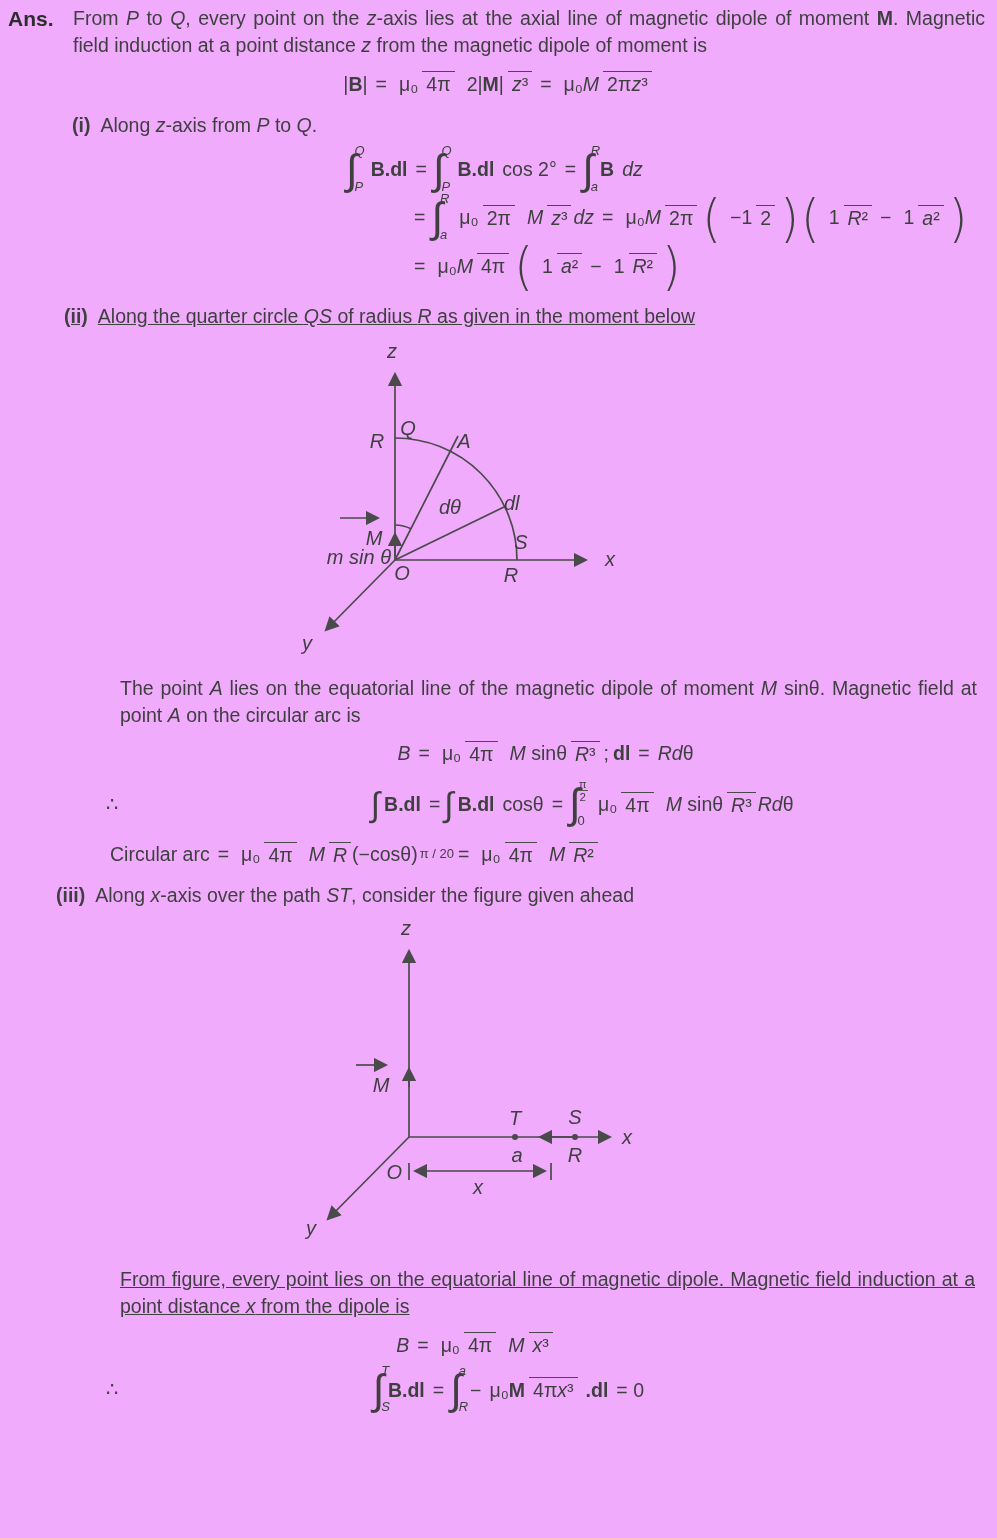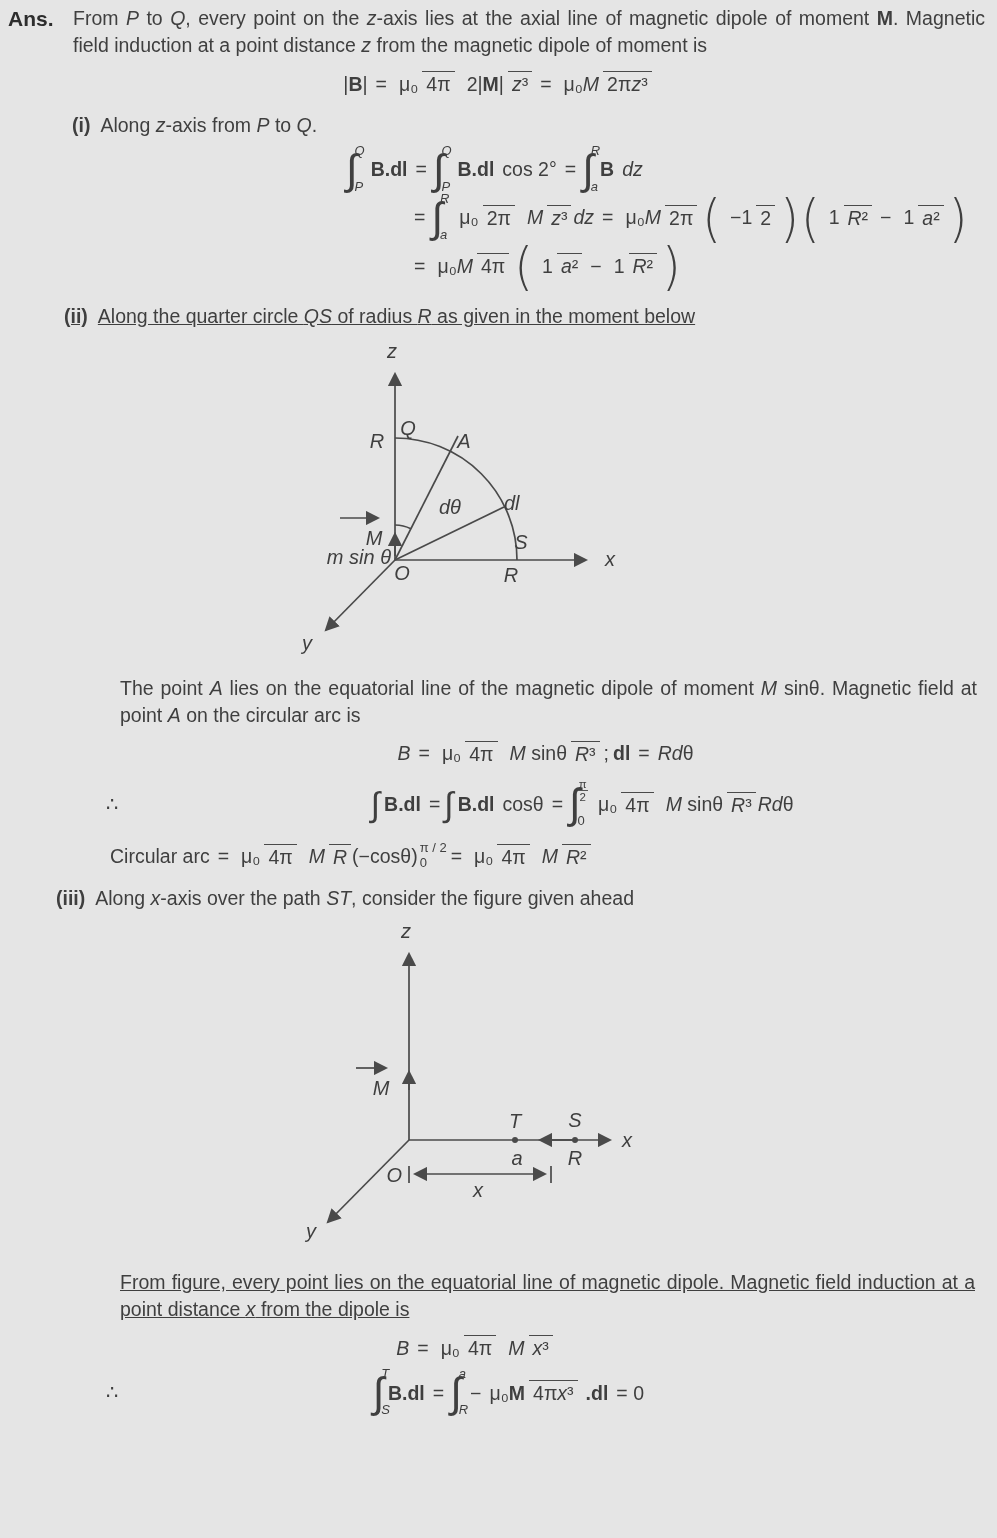--- a/index.html
+++ b/index.html
@@ -1,18 +1,18 @@
 <!DOCTYPE html>
 <html><head>
 <meta charset="utf-8">
 <style>
   html,body{margin:0;padding:0;background:#ffffff;}
   .page{
     width:997px;height:1538px;box-sizing:border-box;overflow:hidden;
-    padding:5px 10px 0 8px;background:#e5e5e5;color:#3f3f3f;
+    padding:5px 10px 0 8px;background:#f0abfc;color:#3f3f3f;
     font-family:"Liberation Sans","DejaVu Sans",sans-serif;font-size:19.5px;line-height:1.38;
   }
   .it{font-style:italic;}
   .bd{font-weight:bold;}
   
   .ans-row{display:flex;gap:9px;}
   .ans-label{flex:none;width:56px;font-weight:bold;font-size:21px;color:#2d2d2d;}
   .para{text-align:justify;}
   .ans-body{flex:1;padding-right:2px;}
   
@@ -29,21 +29,21 @@
   .frac .den{border-top:1.6px solid #4a4a4a;}
   .int{display:inline-flex;align-items:center;margin:0 2px;}
   .isym{font-family:"DejaVu Sans",sans-serif;font-size:42px;font-weight:300;line-height:.95;}
   .isym.small{font-size:34px;}
   .ib{display:inline-flex;flex-direction:column;justify-content:space-between;height:46px;font-size:13px;font-style:italic;margin-left:-3px;padding:0;}
   .ib .u{margin-top:-3px;}
   .ib .l{margin-bottom:-2px;}
   .tfrac{display:inline-flex;flex-direction:column;align-items:center;font-size:11.5px;line-height:1.05;font-style:normal;}
   .tfrac .tden{border-top:1px solid #555;padding:0 2px;}
   .bp{font-family:"DejaVu Sans",sans-serif;font-size:48px;font-weight:300;line-height:.88;transform:scaleY(1.08);margin:0 1px;}
-  .supsub{display:inline-flex;flex-direction:column;justify-content:center;font-size:13px;line-height:1.15;margin-left:2px;}
+  .supsub{display:inline-flex;justify-content:center;font-size:13px;line-height:1.15;margin-left:2px;}
   .eq-center{text-align:center;}
   .eq-axial{margin:12px 0 4px 0;}
   .eq-i1{margin:8px 0 0 336px;}
   .eq-i2{margin:2px 0 0 402px;}
   .eq-i3{margin:4px 0 0 402px;}
   .fig-wrap{margin:8px 0 0 266px;}
   .para-arc{margin:10px 10px 12px 112px;}
   .eq-arc{margin:8px 0 0 0;padding-left:96px;}
   .tf-row{display:flex;align-items:center;margin-top:14px;}
   .tf-sym{flex:none;margin-left:98px;font-size:20px;}

